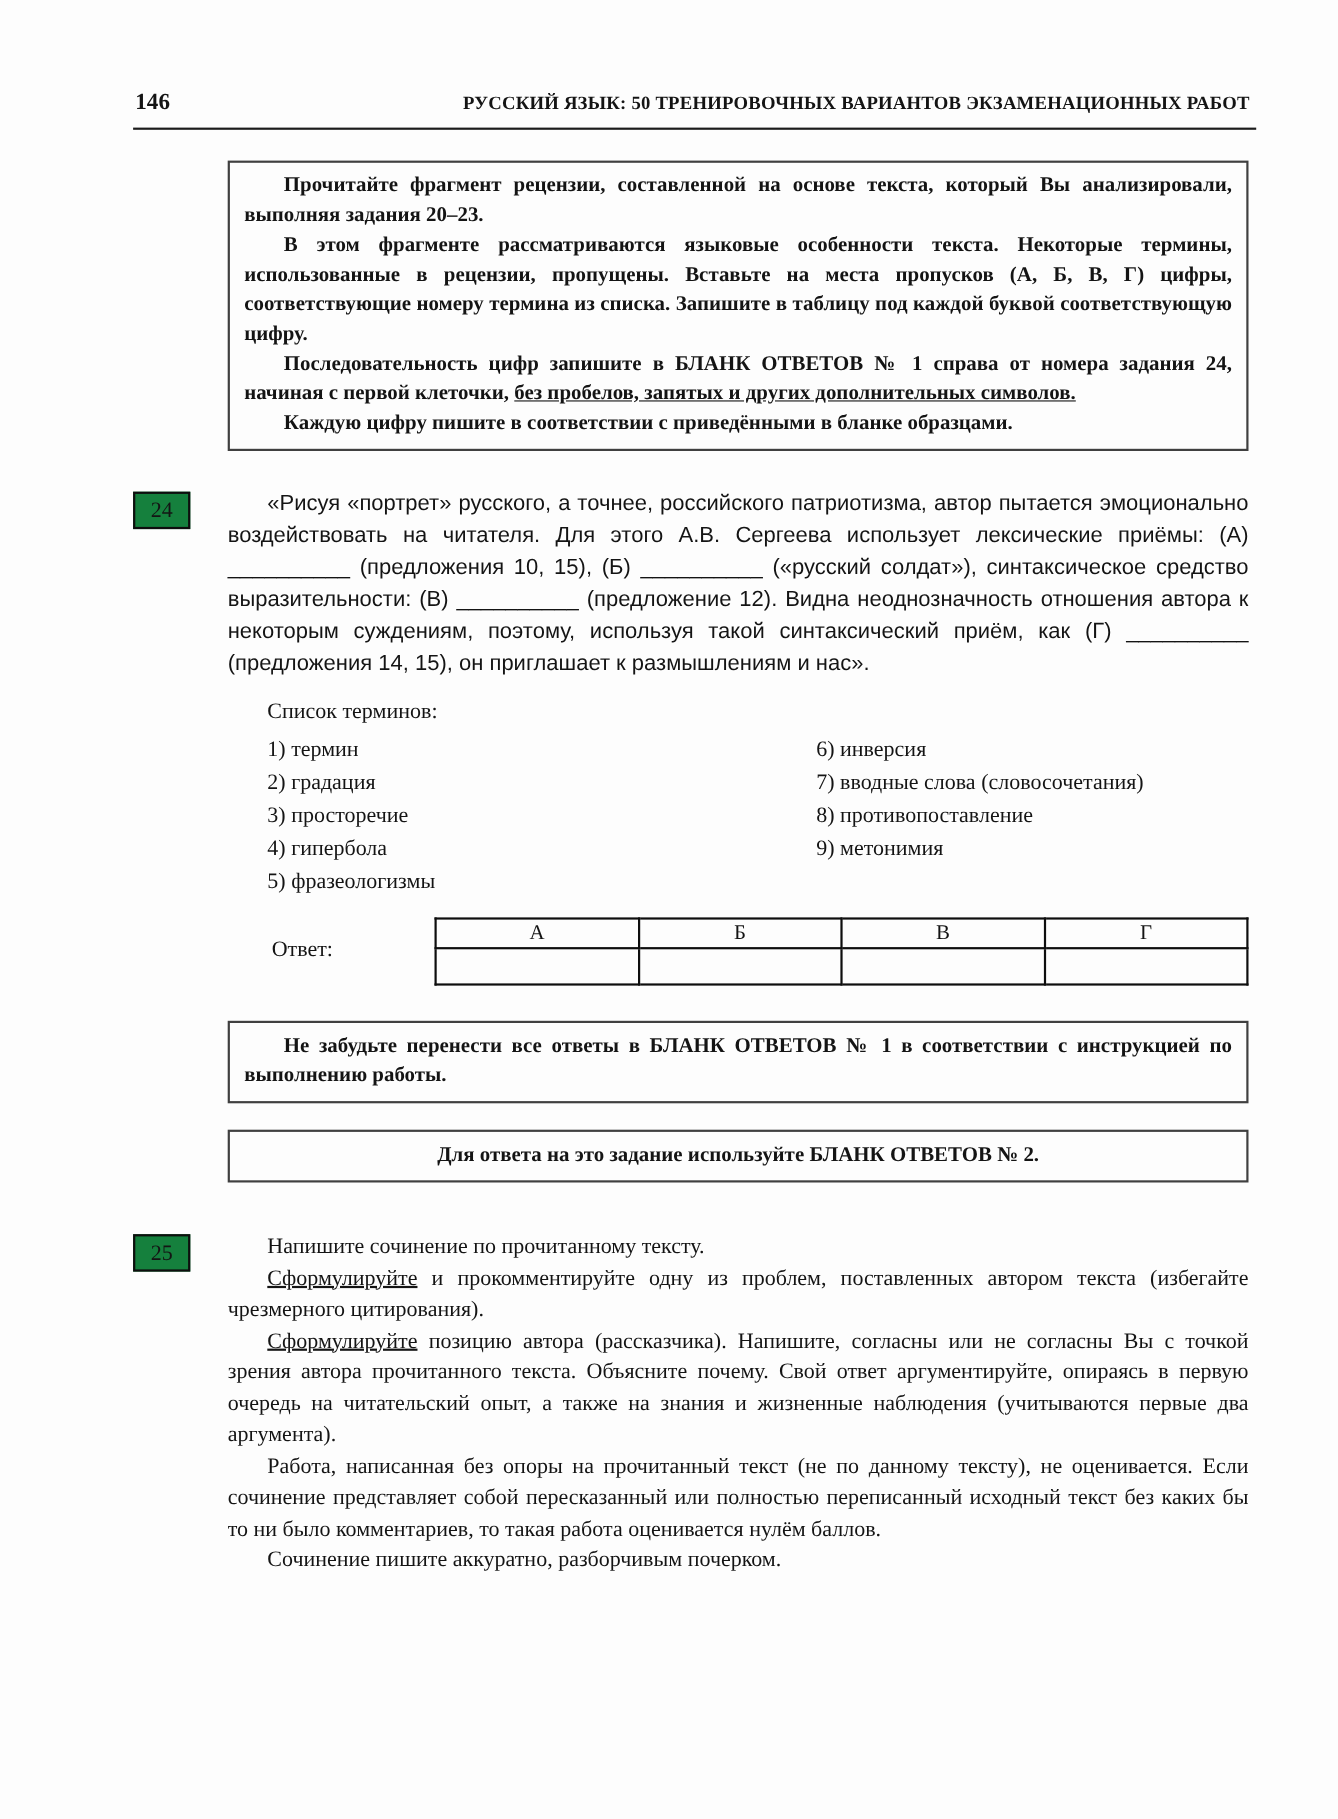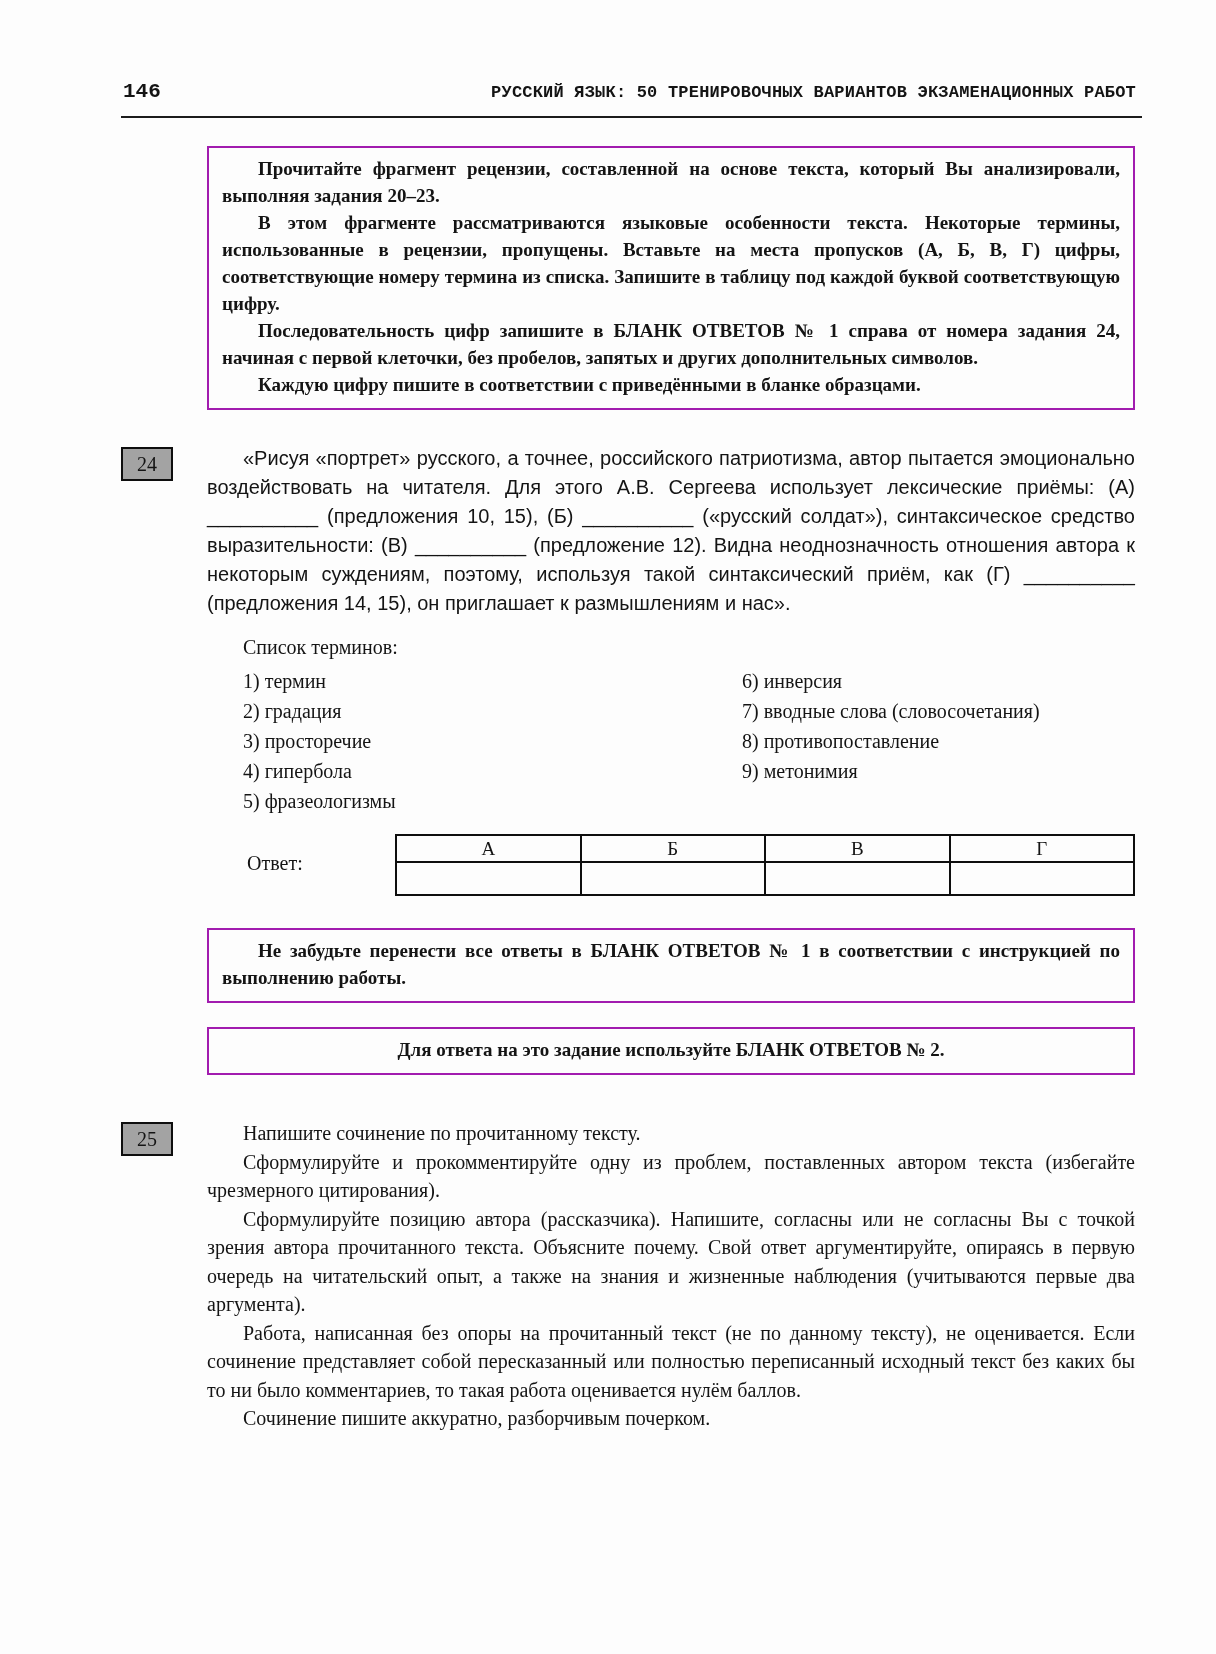--- a/index.html
+++ b/index.html
@@ -14,54 +14,54 @@
     position:relative;
     width:1216px; height:1654px;
     background:#fdfdfd;
     overflow:hidden;
   }
 
   
   .header-row {
     position:absolute; top:80px; left:123px; width:1013px;
     display:flex; justify-content:space-between; align-items:baseline;
-    font-family:Liberation Mono, monospace; font-weight:bold;text-align:right;
+    font-family:Liberation Serif, serif; font-weight:bold;text-align:right;
   }
   .page-num { font-size:21px; }
   .running-title { font-size:17px; letter-spacing:0.2px; }
   .header-rule {
     position:absolute; top:116px; left:121px; width:1021px;
     border-top:2.5px solid #1c1c1c;
   }
 
   
   .content {
     position:absolute; top:146px; left:207px; width:928px;
   }
 
   .bordered-box {
-    border:2px solid #a21caf;
+    border:2px solid #404040;
     padding:7px 13px 10px 13px;
   }
   .bold-serif {
     font-weight:bold;
     font-size:19px;
     line-height:27px;
     text-align:justify;
   }
   .bordered-box p { margin:0; text-indent:36px; }
-  .ul { }
+  .ul { text-decoration:underline; }
 
   .task-row { position:relative; }
   .task-num-box {
     position:absolute; left:-86px; top:3px;
     width:48px; height:30px;
     border:2px solid #0e0e0e;
     display:flex; align-items:center; justify-content:center;
-    font-size:20px; background:#a3a3a3;
+    font-size:20px; background:#15803d;
   }
 
   .t24 { margin-top:34px; }
   .t24-quote {
     margin:0;
     font-family:"Liberation Sans", sans-serif;
     font-size:20px; line-height:29px;
     text-align:justify; text-indent:36px;
   }
 

